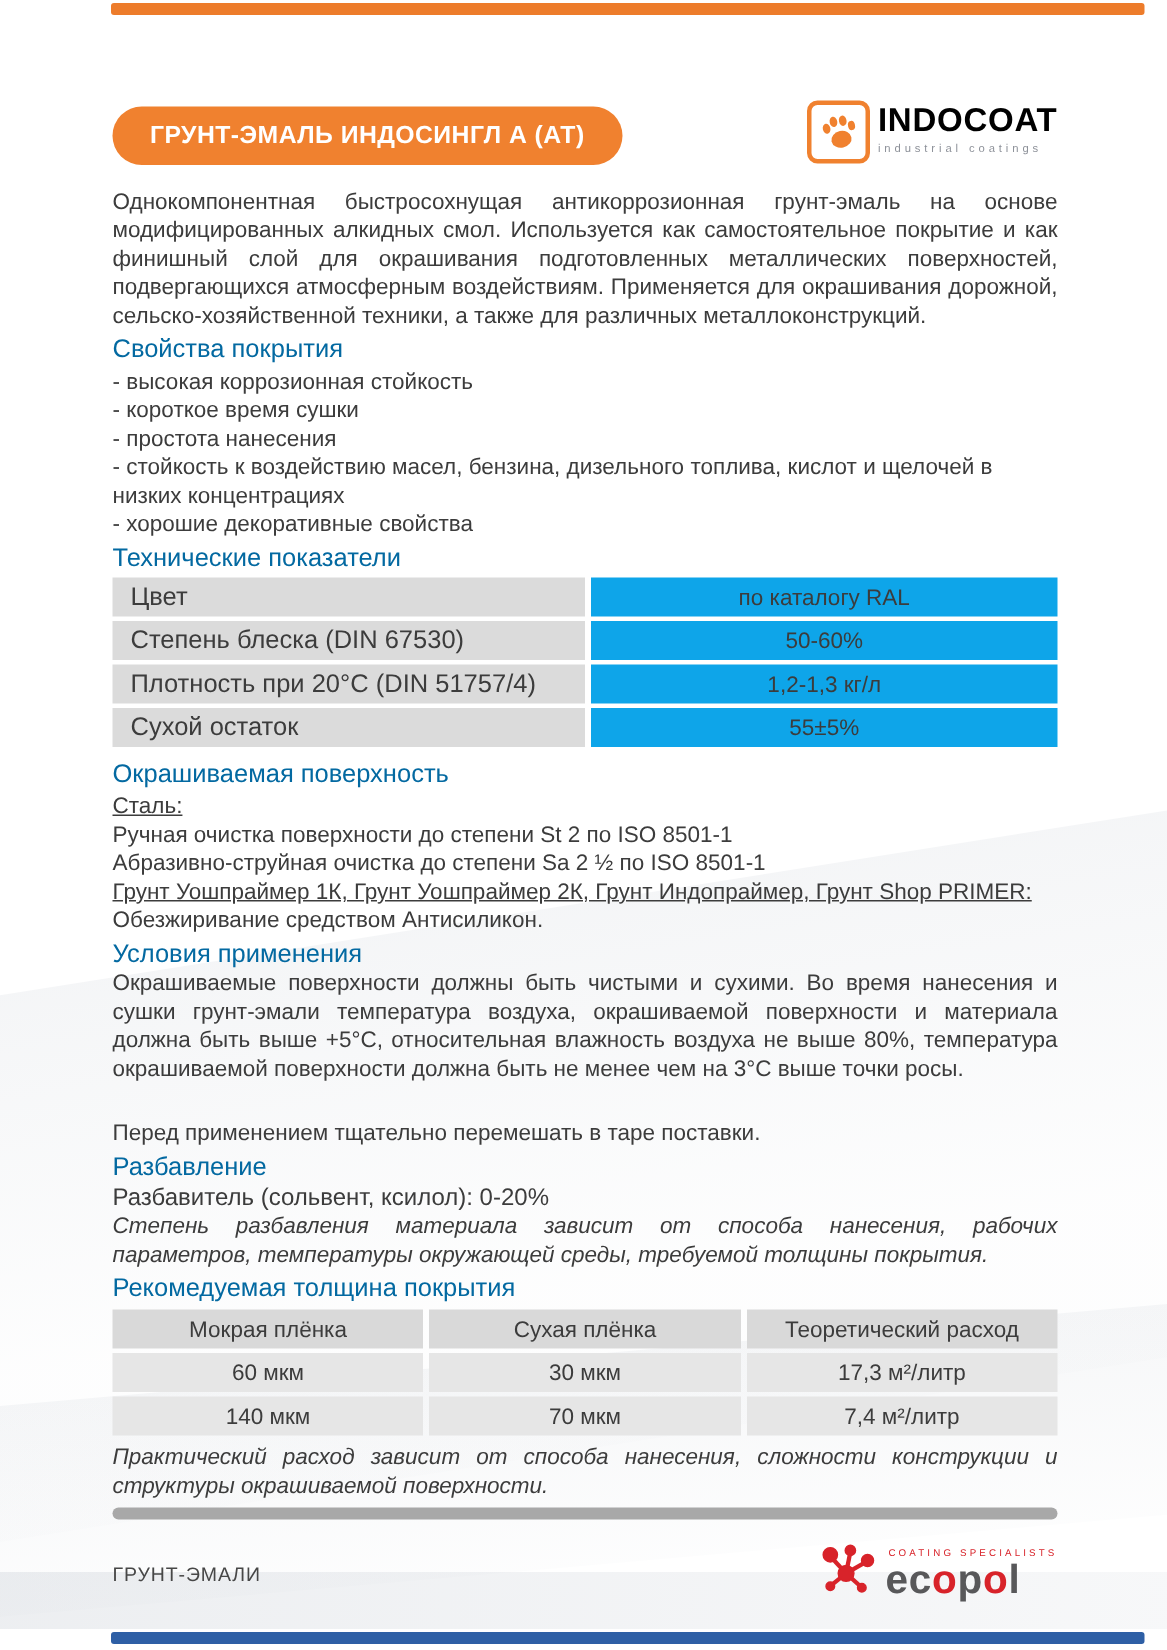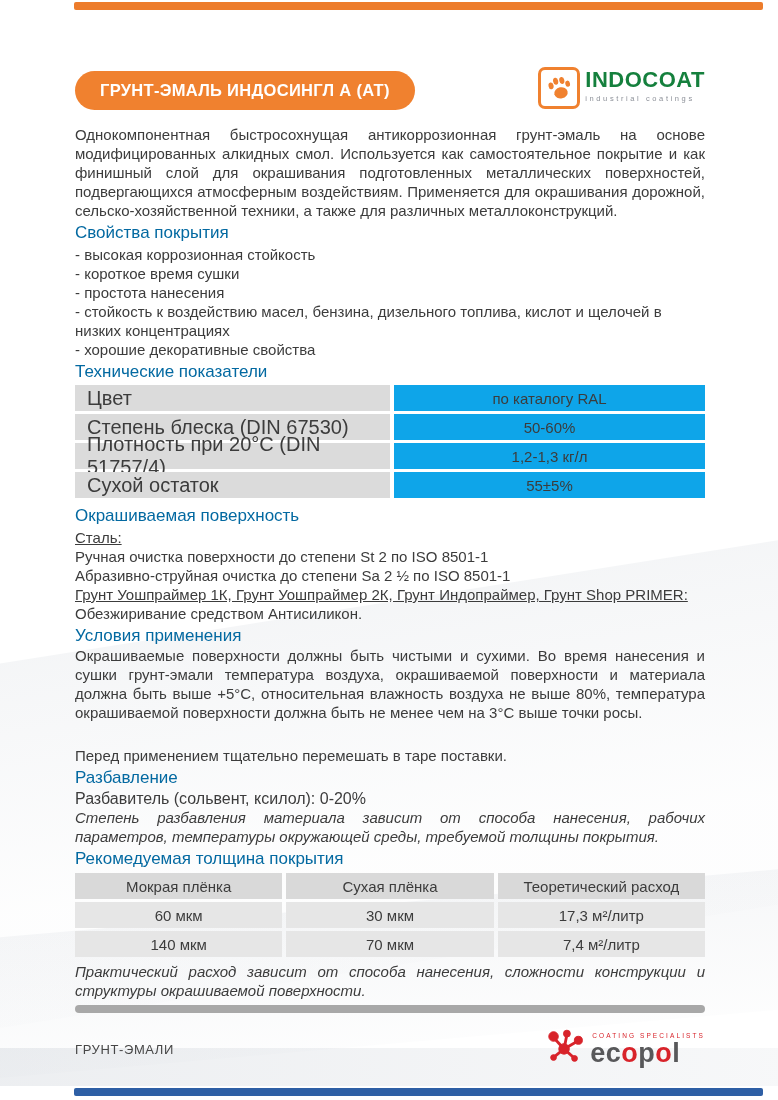--- a/index.html
+++ b/index.html
@@ -29,37 +29,37 @@
   .header-row { margin-top:67px; display:flex; justify-content:space-between; align-items:flex-start; height:47px; }
   .title-pill {
     background:#f0812f; color:#ffffff; height:39px; margin-top:4px;
     border-radius:20px; display:inline-flex; align-items:center;
     padding:0 25px; font-size:16.5px; font-weight:bold; letter-spacing:0.3px; white-space:nowrap;text-align:center;
   }
   .indocoat { display:flex; align-items:flex-start; gap:5px; }
   .indocoat-icon { width:42px; height:42px; border:3px solid #f0812f; border-radius:7px;
     display:flex; align-items:center; justify-content:center; background:#fff; }
   .indocoat-text { display:flex; flex-direction:column; }
-  .indocoat-name { color:#15803d; font-size:22px; font-weight:bold; letter-spacing:0.5px; line-height:26px; }
+  .indocoat-name { color:#000000; font-size:22px; font-weight:bold; letter-spacing:0.5px; line-height:26px; }
   .indocoat-tagline { color:#8d9199; font-size:7.5px; letter-spacing:2.6px; margin-top:1px; }
 
   
   .para { font-size:15px; line-height:19px; text-align:justify; color:#3c3c3c; }
   .intro { margin-top:11px; }
   h2.sec { color:#0369a1; font-size:17px; line-height:21px; font-weight:normal; margin-top:2px; }
   .lines div { font-size:15px; line-height:19px; }
   .lines { margin-top:2px; }
   .u { text-decoration:underline; }
   .italic { font-style:italic; }
 
   
   .tech-table { margin-top:3px; display:flex; flex-direction:column; gap:3px; }
   .tech-row { display:flex; gap:4px; }
   .tech-label { width:315px; background:#dbdbdb; height:26px; display:flex; align-items:center;
-    padding-left:12px; font-size:20px; }
+    padding-left:12px; font-size:17px; }
   .tech-value { flex:1; background:#0ea5e9; height:26px; display:flex; align-items:center;
     justify-content:center; font-size:15px; }
 
   
   .thick-table { margin-top:4px; display:grid; grid-template-columns:1fr 1fr 1fr; gap:3px 4px; }
   .thick-cell { height:26px; display:flex; align-items:center; justify-content:center; font-size:15px; }
   .thick-head { background:#d9d9d9; }
   .thick-data { background:#e6e6e6; }
 
   .note-after-table { margin-top:5px; }

